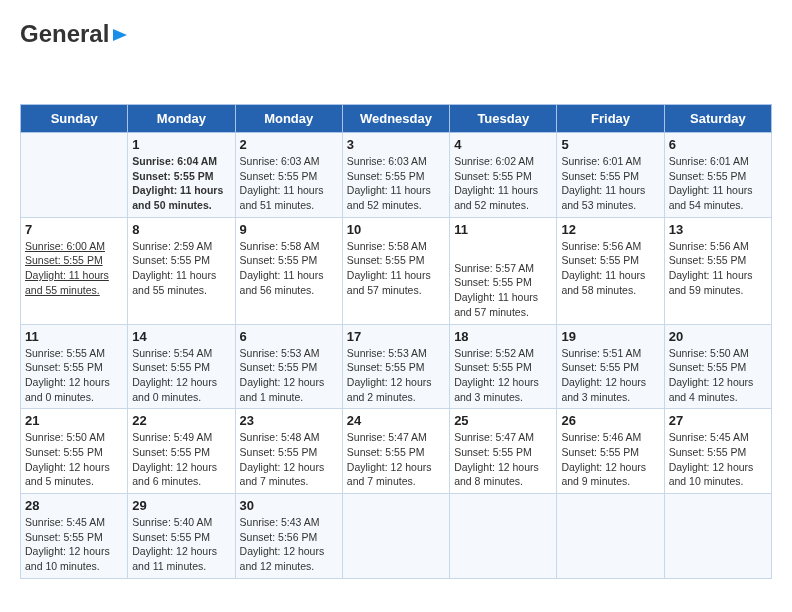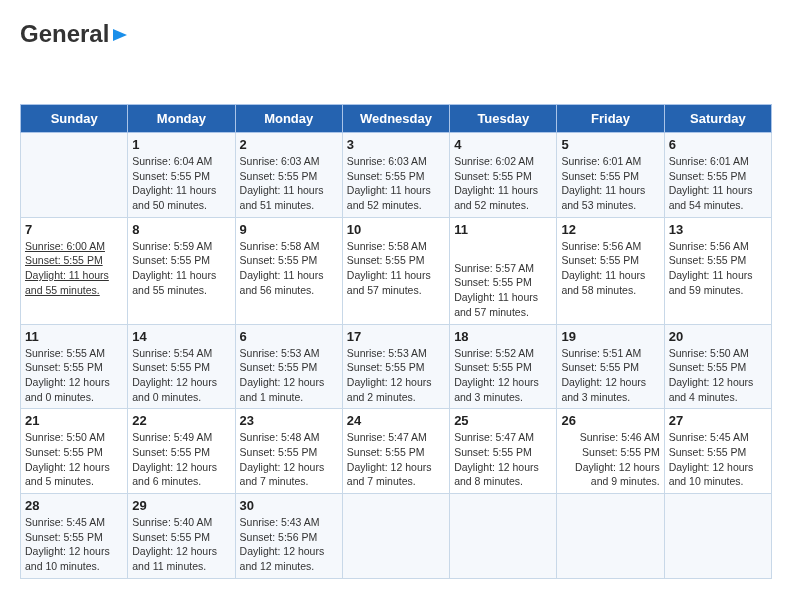--- a/index.html
+++ b/index.html
@@ -110,21 +110,21 @@
         <th>Tuesday</th>
         <th>Friday</th>
         <th>Saturday</th>
       </tr>
   </thead>
   <tbody id="calendar-body">
       <tr>
         <td></td>
         <td>
           <span class="day-num">1</span>
-          <div class="day-detail" style="white-space: pre-line;">Sunrise: 6:04 AM
+          <div class="day-detail" style="white-space: pre-line; font-weight: bold;">Sunrise: 6:04 AM
 Sunset: 5:55 PM
 Daylight: 11 hours
 and 50 minutes.</div>
         </td>
         <td>
           <span class="day-num">2</span>
           <div class="day-detail" style="white-space: pre-line;">Sunrise: 6:03 AM
 Sunset: 5:55 PM
 Daylight: 11 hours
 and 51 minutes.</div>
@@ -161,21 +161,21 @@
       <tr>
         <td>
           <span class="day-num">7</span>
           <div class="day-detail" style="white-space: pre-line; text-decoration: underline;">Sunrise: 6:00 AM
 Sunset: 5:55 PM
 Daylight: 11 hours
 and 55 minutes.</div>
         </td>
         <td>
           <span class="day-num">8</span>
-          <div class="day-detail" style="white-space: pre-line;">Sunrise: 5:59 AM
+          <div class="day-detail" style="white-space: pre-line;">Sunrise: 2:59 AM
 Sunset: 5:55 PM
 Daylight: 11 hours
 and 55 minutes.</div>
         </td>
         <td>
           <span class="day-num">9</span>
           <div class="day-detail" style="white-space: pre-line;">Sunrise: 5:58 AM
 Sunset: 5:55 PM
 Daylight: 11 hours
 and 56 minutes.</div>
@@ -291,21 +291,21 @@
         </td>
         <td>
           <span class="day-num">25</span>
           <div class="day-detail" style="white-space: pre-line;">Sunrise: 5:47 AM
 Sunset: 5:55 PM
 Daylight: 12 hours
 and 8 minutes.</div>
         </td>
         <td>
           <span class="day-num">26</span>
-          <div class="day-detail" style="white-space: pre-line; text-align: right;">Sunrise: 5:46 AM
+          <div class="day-detail" style="white-space: pre-line;">Sunrise: 5:46 AM
 Sunset: 5:55 PM
 Daylight: 12 hours
 and 9 minutes.</div>
         </td>
         <td>
           <span class="day-num">27</span>
           <div class="day-detail" style="white-space: pre-line;">Sunrise: 5:45 AM
 Sunset: 5:55 PM
 Daylight: 12 hours
 and 10 minutes.</div>

